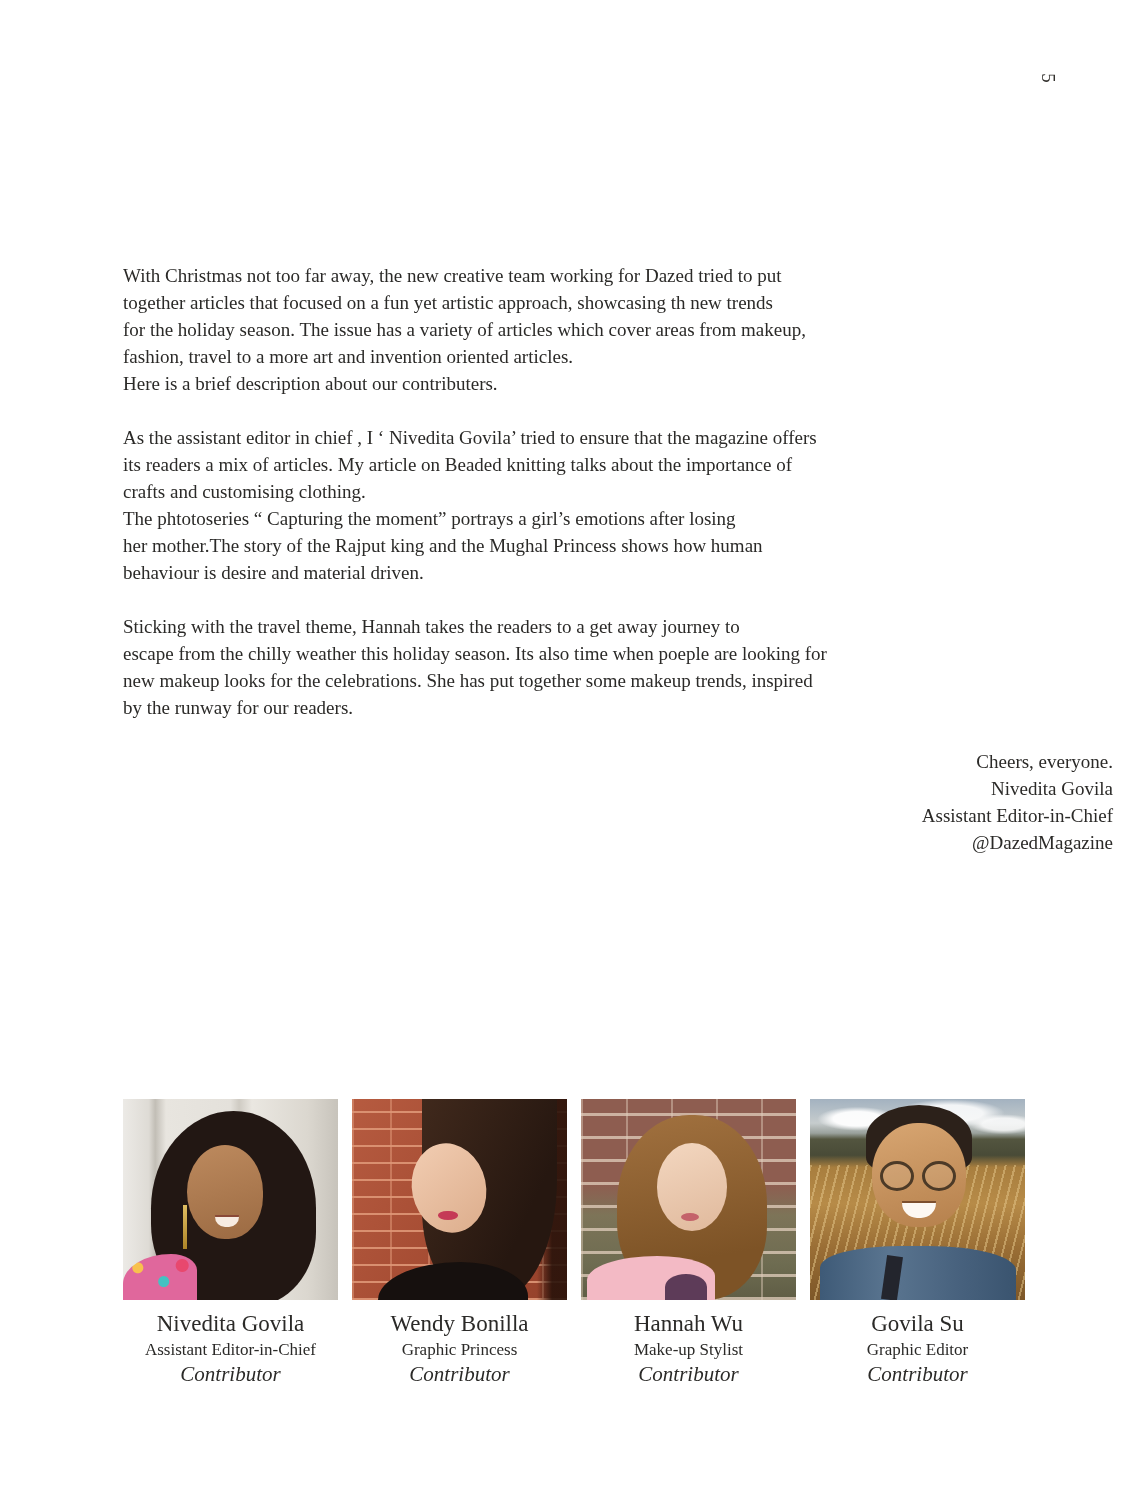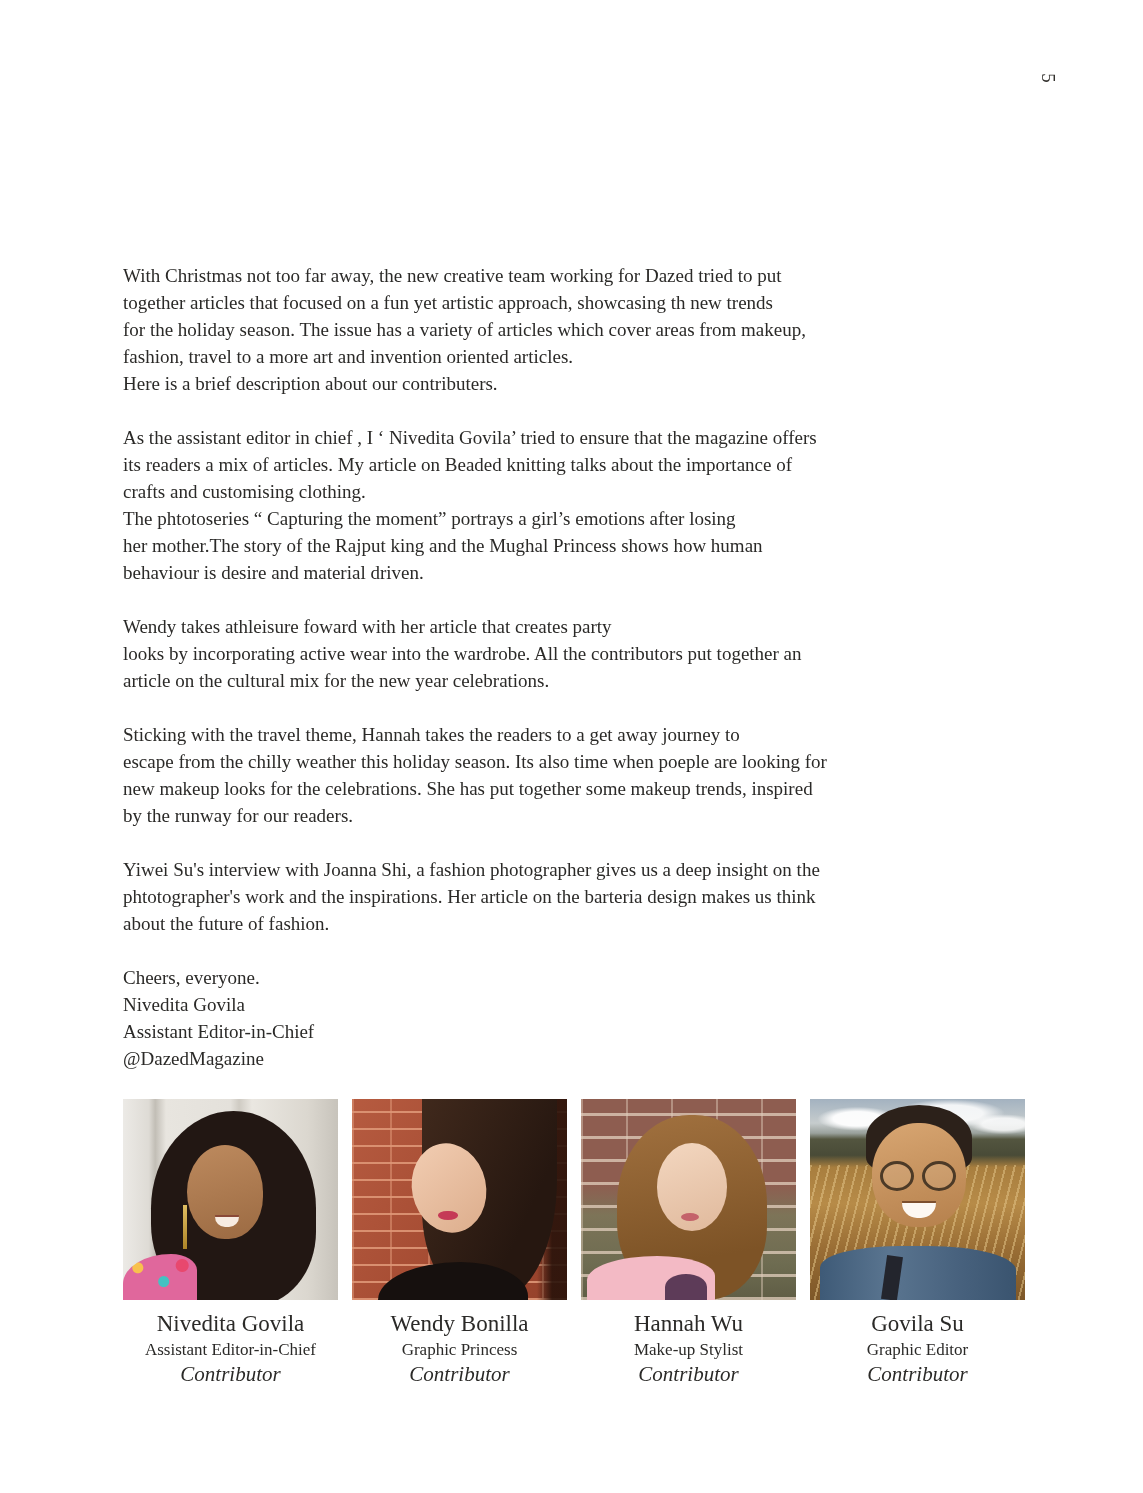--- a/index.html
+++ b/index.html
@@ -12,21 +12,21 @@
     position:absolute;left:1034px;top:64px;width:28px;height:28px;
     display:flex;align-items:center;justify-content:center;
     font-size:19px;color:#33312e;
     transform:rotate(90deg);
   }
   .letter{
     position:absolute;left:123px;top:262px;width:990px;
     font-size:19px;line-height:27px;
   }
   .para{margin:0 0 27px 0;white-space:pre-line;}
-  .signature{margin-bottom:0;}
+  .signature{margin-bottom:0;text-align:right;}
   .contributors{
     position:absolute;left:123px;top:1099px;width:920px;
     display:flex;gap:14px;
   }
   .card{width:215px;margin:0;}
   .photo{
     width:215px;height:201px;position:relative;overflow:hidden;background:#ccc;
   }
   .ph{position:absolute;}
   
@@ -102,30 +102,24 @@
 together articles that focused on a fun yet artistic approach, showcasing th new trends
 for the holiday season. The issue has a variety of articles which cover areas from makeup,
 fashion, travel to a more art and invention oriented articles.
 Here is a brief description about our contributers.</p>
   <p class="para">As the assistant editor in chief , I ‘ Nivedita Govila’ tried to ensure that the magazine offers
 its readers a mix of articles. My article on Beaded knitting talks about the importance of
 crafts and customising clothing.
 The phtotoseries “ Capturing the moment” portrays a girl’s emotions after losing
 her mother.The story of the Rajput king and the Mughal Princess shows how human
 behaviour is desire and material driven.</p>
-  <p class="para">Wendy takes athleisure foward with her article that creates party
-looks by incorporating active wear into the wardrobe. All the contributors put together an
-article on the cultural mix for the new year celebrations.</p>
   <p class="para">Sticking with the travel theme, Hannah takes the readers to a get away journey to
 escape from the chilly weather this holiday season. Its also time when poeple are looking for
 new makeup looks for the celebrations. She has put together some makeup trends, inspired
 by the runway for our readers.</p>
-  <p class="para">Yiwei Su's interview with Joanna Shi, a fashion photographer gives us a deep insight on the
-phtotographer's work and the inspirations. Her article on the barteria design makes us think
-about the future of fashion.</p>
   <p class="para signature">Cheers, everyone.
 Nivedita Govila
 Assistant Editor-in-Chief
 @DazedMagazine</p>
 </div>
 
 <div class="contributors">
 
   <figure class="card">
     <div class="photo photo-1" title="woman with long dark hair and gold earrings in front of a white pillar">

